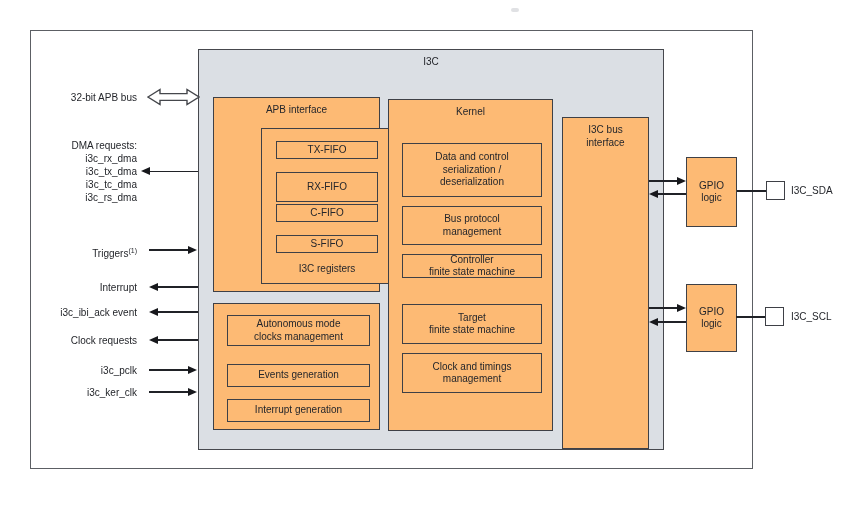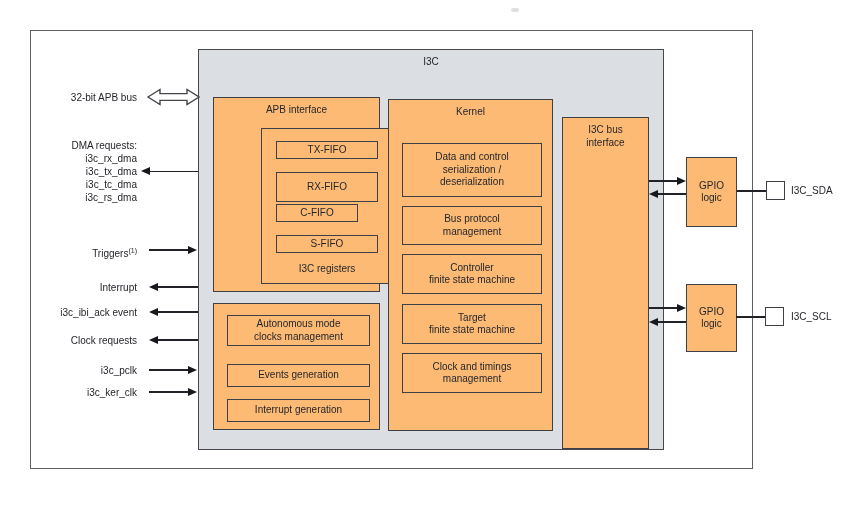--- a/index.html
+++ b/index.html
@@ -150,21 +150,21 @@
   <div class="box" style="left:213px;top:97px;width:167px;height:195px;">
     <div class="blocktitle">APB interface</div>
 
     <div class="box" style="left:19px;top:30px;width:132px;height:156px;margin-left:28px;">
       <div class="box center-flex" style="left:14px;top:12px;width:102px;height:18px;">
         <span>TX-FIFO</span>
       </div>
       <div class="box center-flex" style="left:14px;top:43px;width:102px;height:30px;">
         <span>RX-FIFO</span>
       </div>
-      <div class="box center-flex" style="left:14px;top:75px;width:82px;height:18px;">
+      <div class="box center-flex" style="left:14px;top:75px;width:102px;height:18px;">
         <span>C-FIFO</span>
       </div>
       <div class="box center-flex" style="left:14px;top:106px;width:102px;height:18px;">
         <span>S-FIFO</span>
       </div>
       <div class="abs" style="left:0;right:0;top:134px;text-align:center;">I3C registers</div>
     </div>
   </div>
 
   <div class="box" style="left:213px;top:303px;width:167px;height:127px;">
@@ -193,21 +193,21 @@
       </div>
     </div>
 
     <div class="box center-flex lines" style="left:13px;top:106px;width:140px;height:39px;">
       <div>
         <span>Bus protocol</span>
         <span>management</span>
       </div>
     </div>
 
-    <div class="box center-flex lines" style="left:13px;top:154px;width:140px;height:40px;">
+    <div class="box center-flex lines" style="left:13px;top:154px;width:140px;height:24px;">
       <div>
         <span>Controller</span>
         <span>finite state machine</span>
       </div>
     </div>
 
     <div class="box center-flex lines" style="left:13px;top:204px;width:140px;height:40px;">
       <div>
         <span>Target</span>
         <span>finite state machine</span>

